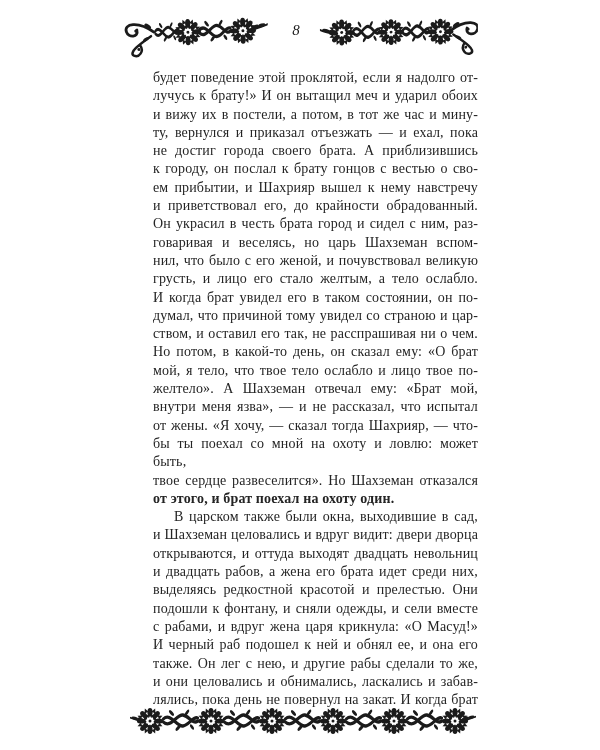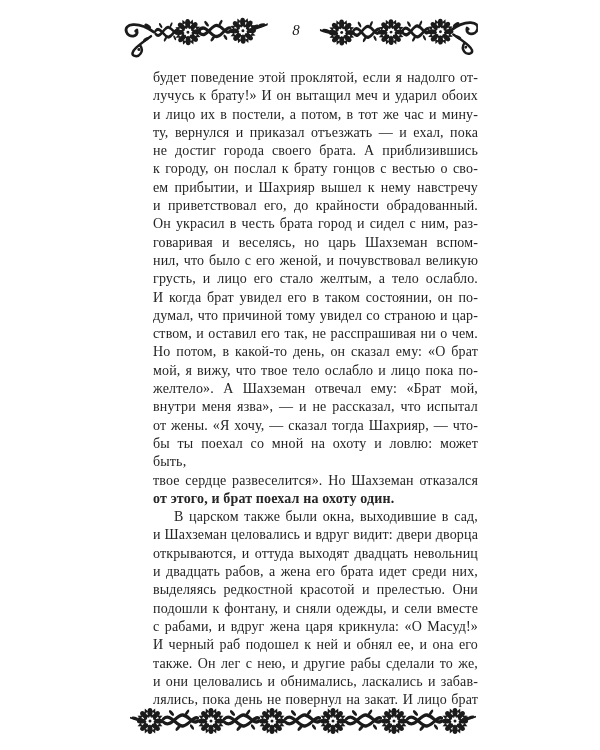--- a/index.html
+++ b/index.html
@@ -129,54 +129,54 @@
       <use href="#braid" transform="translate(97,17) scale(0.62,1)"></use>
       <use href="#rosette" transform="translate(122,18)"></use>
       <use href="#curl" transform="translate(160,12) scale(-1,1)"></use>
     </svg>
   </header>
 
   <main class="text-block">
     <div class="para para-1">
         <div class="line">будет поведение этой проклятой, если я надолго от-</div>
         <div class="line">лучусь к брату!» И он вытащил меч и ударил обоих</div>
-        <div class="line">и лицо их в постели, а потом, в тот же час и мину-</div>
+        <div class="line">и вижу их в постели, а потом, в тот же час и мину-</div>
         <div class="line">ту, вернулся и приказал отъезжать — и ехал, пока</div>
         <div class="line">не достиг города своего брата. А приблизившись</div>
         <div class="line">к городу, он послал к брату гонцов с вестью о сво-</div>
         <div class="line">ем прибытии, и Шахрияр вышел к нему навстречу</div>
         <div class="line">и приветствовал его, до крайности обрадованный.</div>
         <div class="line">Он украсил в честь брата город и сидел с ним, раз-</div>
         <div class="line">говаривая и веселясь, но царь Шахземан вспом-</div>
         <div class="line">нил, что было с его женой, и почувствовал великую</div>
         <div class="line">грусть, и лицо его стало желтым, а тело ослабло.</div>
         <div class="line">И когда брат увидел его в таком состоянии, он по-</div>
         <div class="line">думал, что причиной тому увидел со страною и цар-</div>
         <div class="line">ством, и оставил его так, не расспрашивая ни о чем.</div>
         <div class="line">Но потом, в какой-то день, он сказал ему: «О брат</div>
-        <div class="line">мой, я вижу, что твое тело ослабло и лицо пока по-</div>
+        <div class="line">мой, я тело, что твое тело ослабло и лицо твое по-</div>
         <div class="line">желтело». А Шахземан отвечал ему: «Брат мой,</div>
         <div class="line">внутри меня язва», — и не рассказал, что испытал</div>
         <div class="line">от жены. «Я хочу, — сказал тогда Шахрияр, — что-</div>
         <div class="line">бы ты поехал со мной на охоту и ловлю: может быть,</div>
         <div class="line">твое сердце развеселится». Но Шахземан отказался</div>
         <div class="line">от этого, и брат поехал на охоту один.</div>
       </div>
     <div class="para para-2">
         <div class="line">В царском также были окна, выходившие в сад,</div>
         <div class="line">и Шахземан целовались и вдруг видит: двери дворца</div>
         <div class="line">открываются, и оттуда выходят двадцать невольниц</div>
         <div class="line">и двадцать рабов, а жена его брата идет среди них,</div>
         <div class="line">выделяясь редкостной красотой и прелестью. Они</div>
         <div class="line">подошли к фонтану, и сняли одежды, и сели вместе</div>
         <div class="line">с рабами, и вдруг жена царя крикнула: «О Масуд!»</div>
         <div class="line">И черный раб подошел к ней и обнял ее, и она его</div>
         <div class="line">также. Он лег с нею, и другие рабы сделали то же,</div>
         <div class="line">и они целовались и обнимались, ласкались и забав-</div>
-        <div class="line">лялись, пока день не повернул на закат. И лицо брат</div>
+        <div class="line">лялись, пока день не повернул на закат. И когда брат</div>
       </div>
   </main>
 
   <svg class="orn orn-bottom" viewBox="0 0 346 40">
     <use href="#leaftip" transform="translate(11,19) scale(-0.9,0.9)"></use>
     <use href="#rosette" transform="translate(20,20)"></use>
     <use href="#braid" transform="translate(50.5,19) scale(0.82,1)"></use>
     <use href="#rosette" transform="translate(81,20)"></use>
     <use href="#braid" transform="translate(111.5,19) scale(0.82,1)"></use>
     <use href="#rosette" transform="translate(142,20)"></use>

